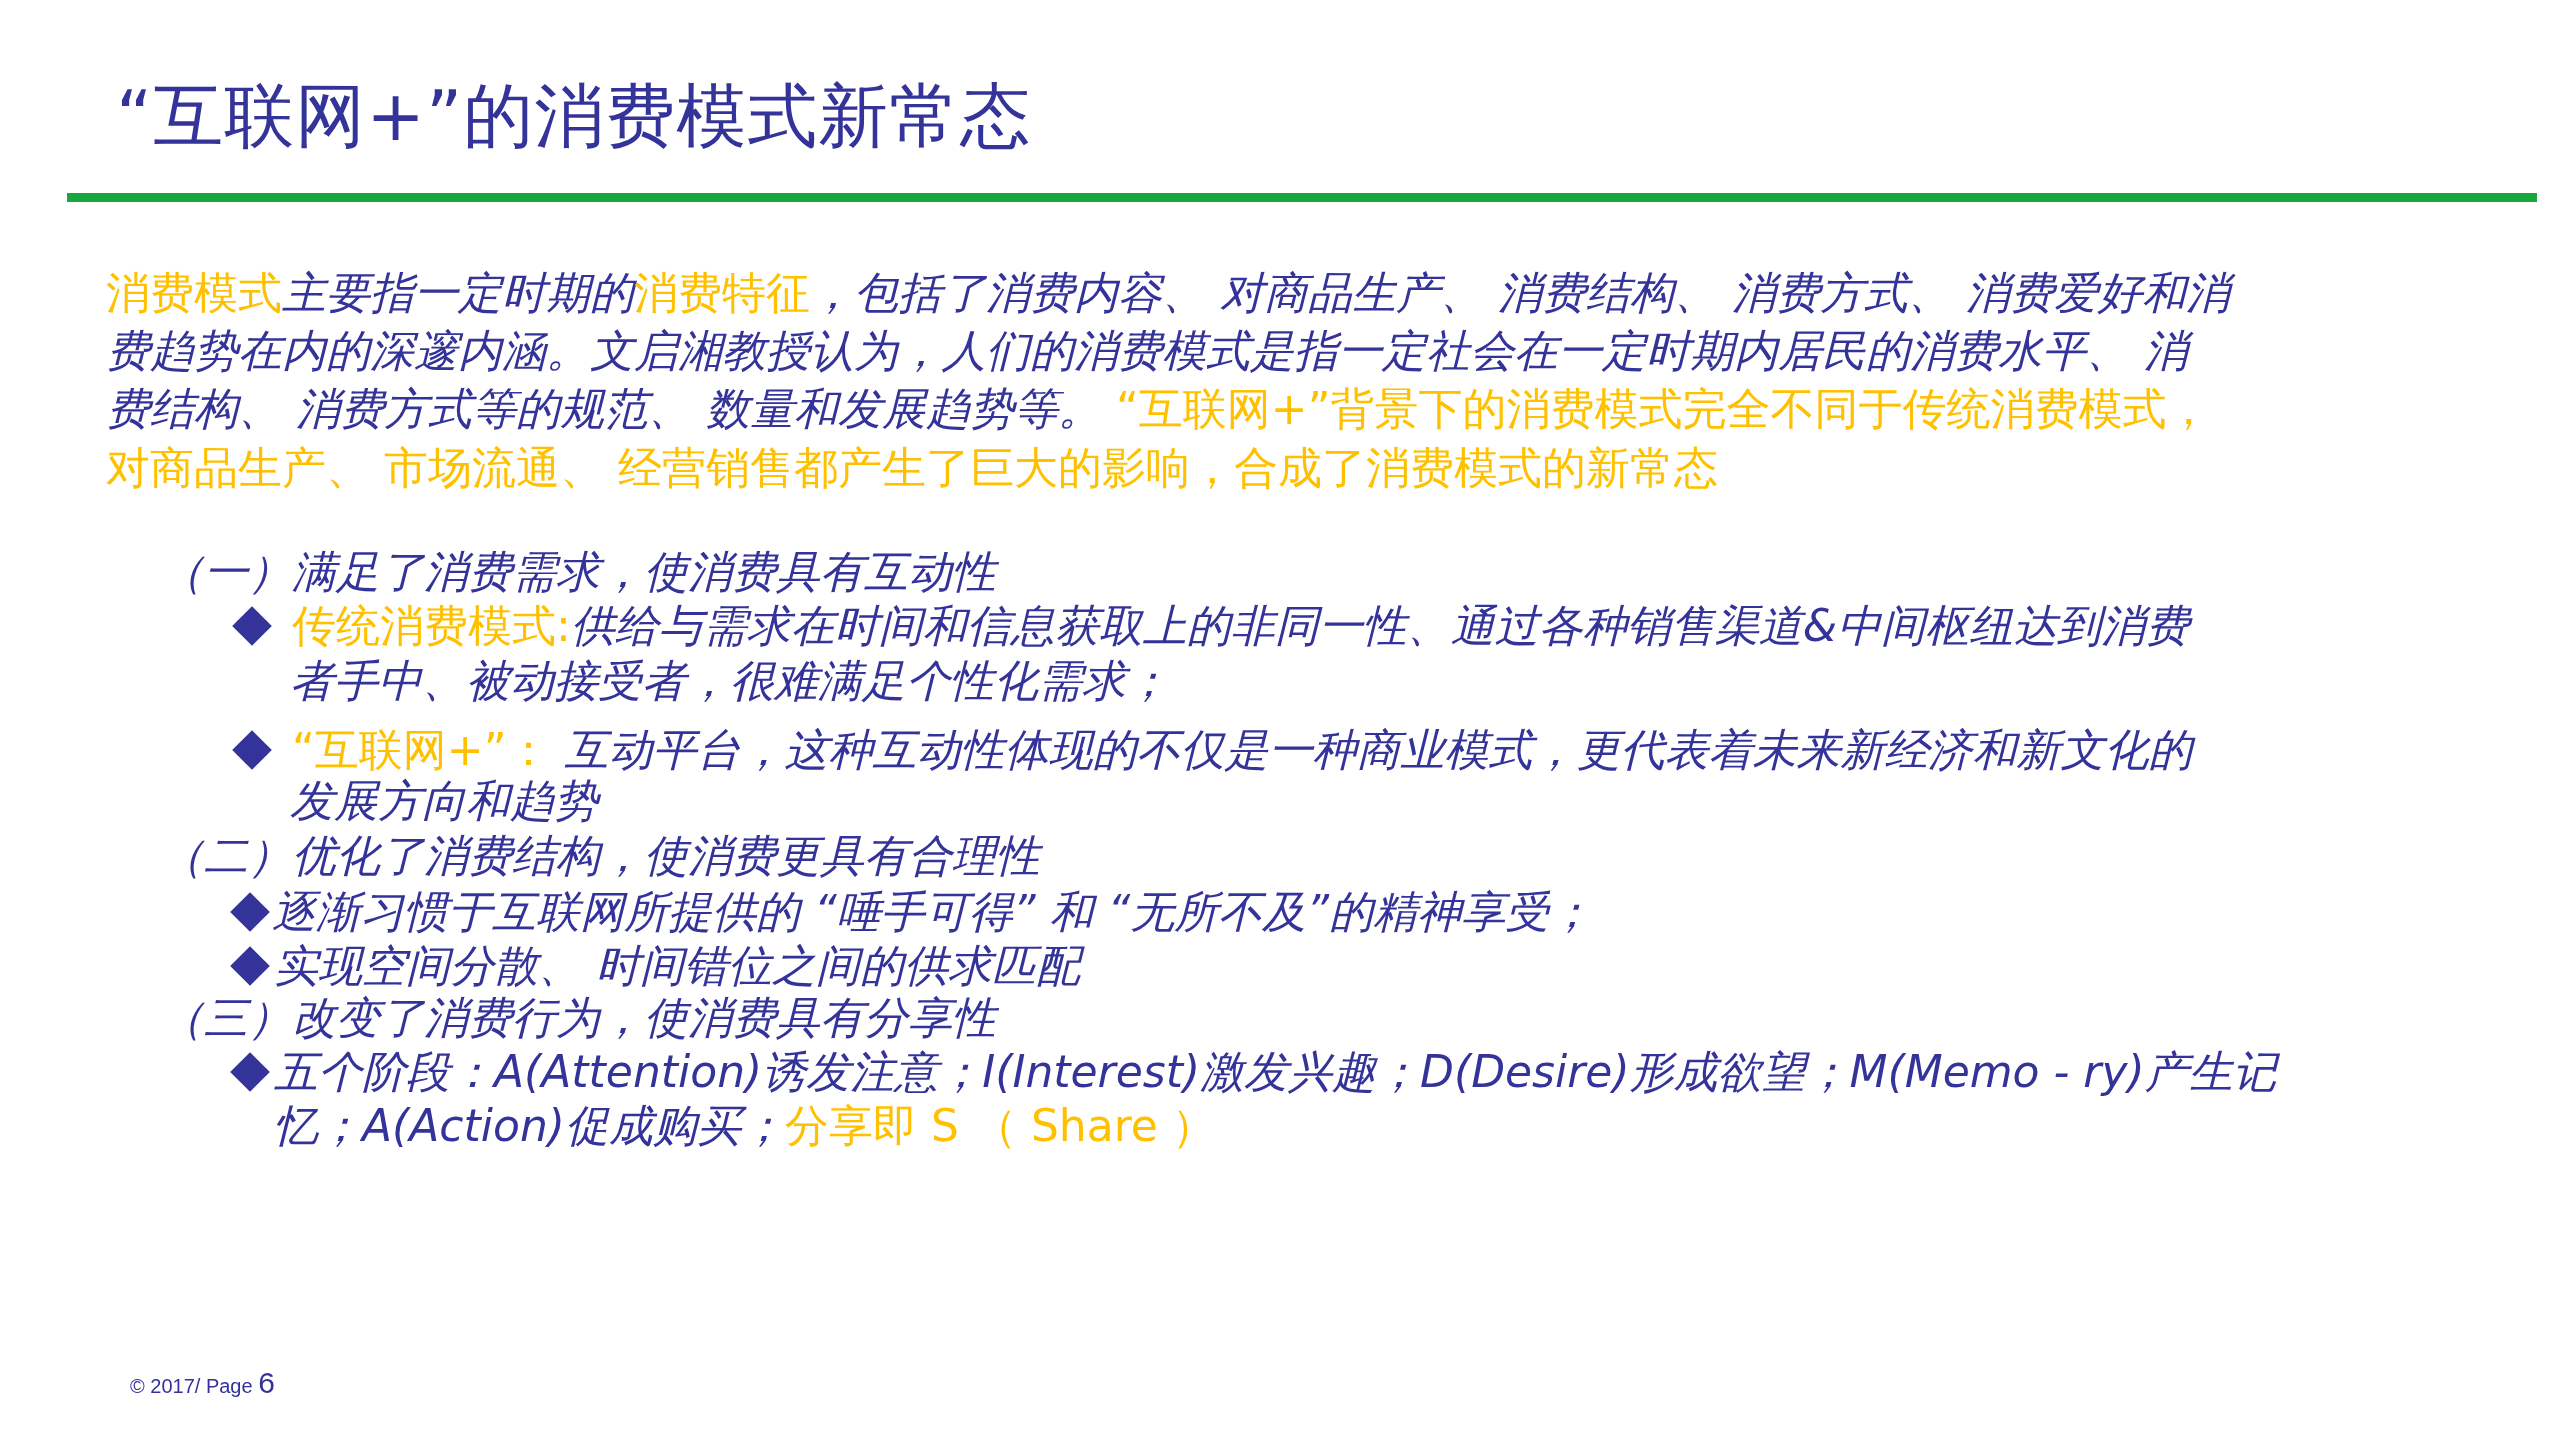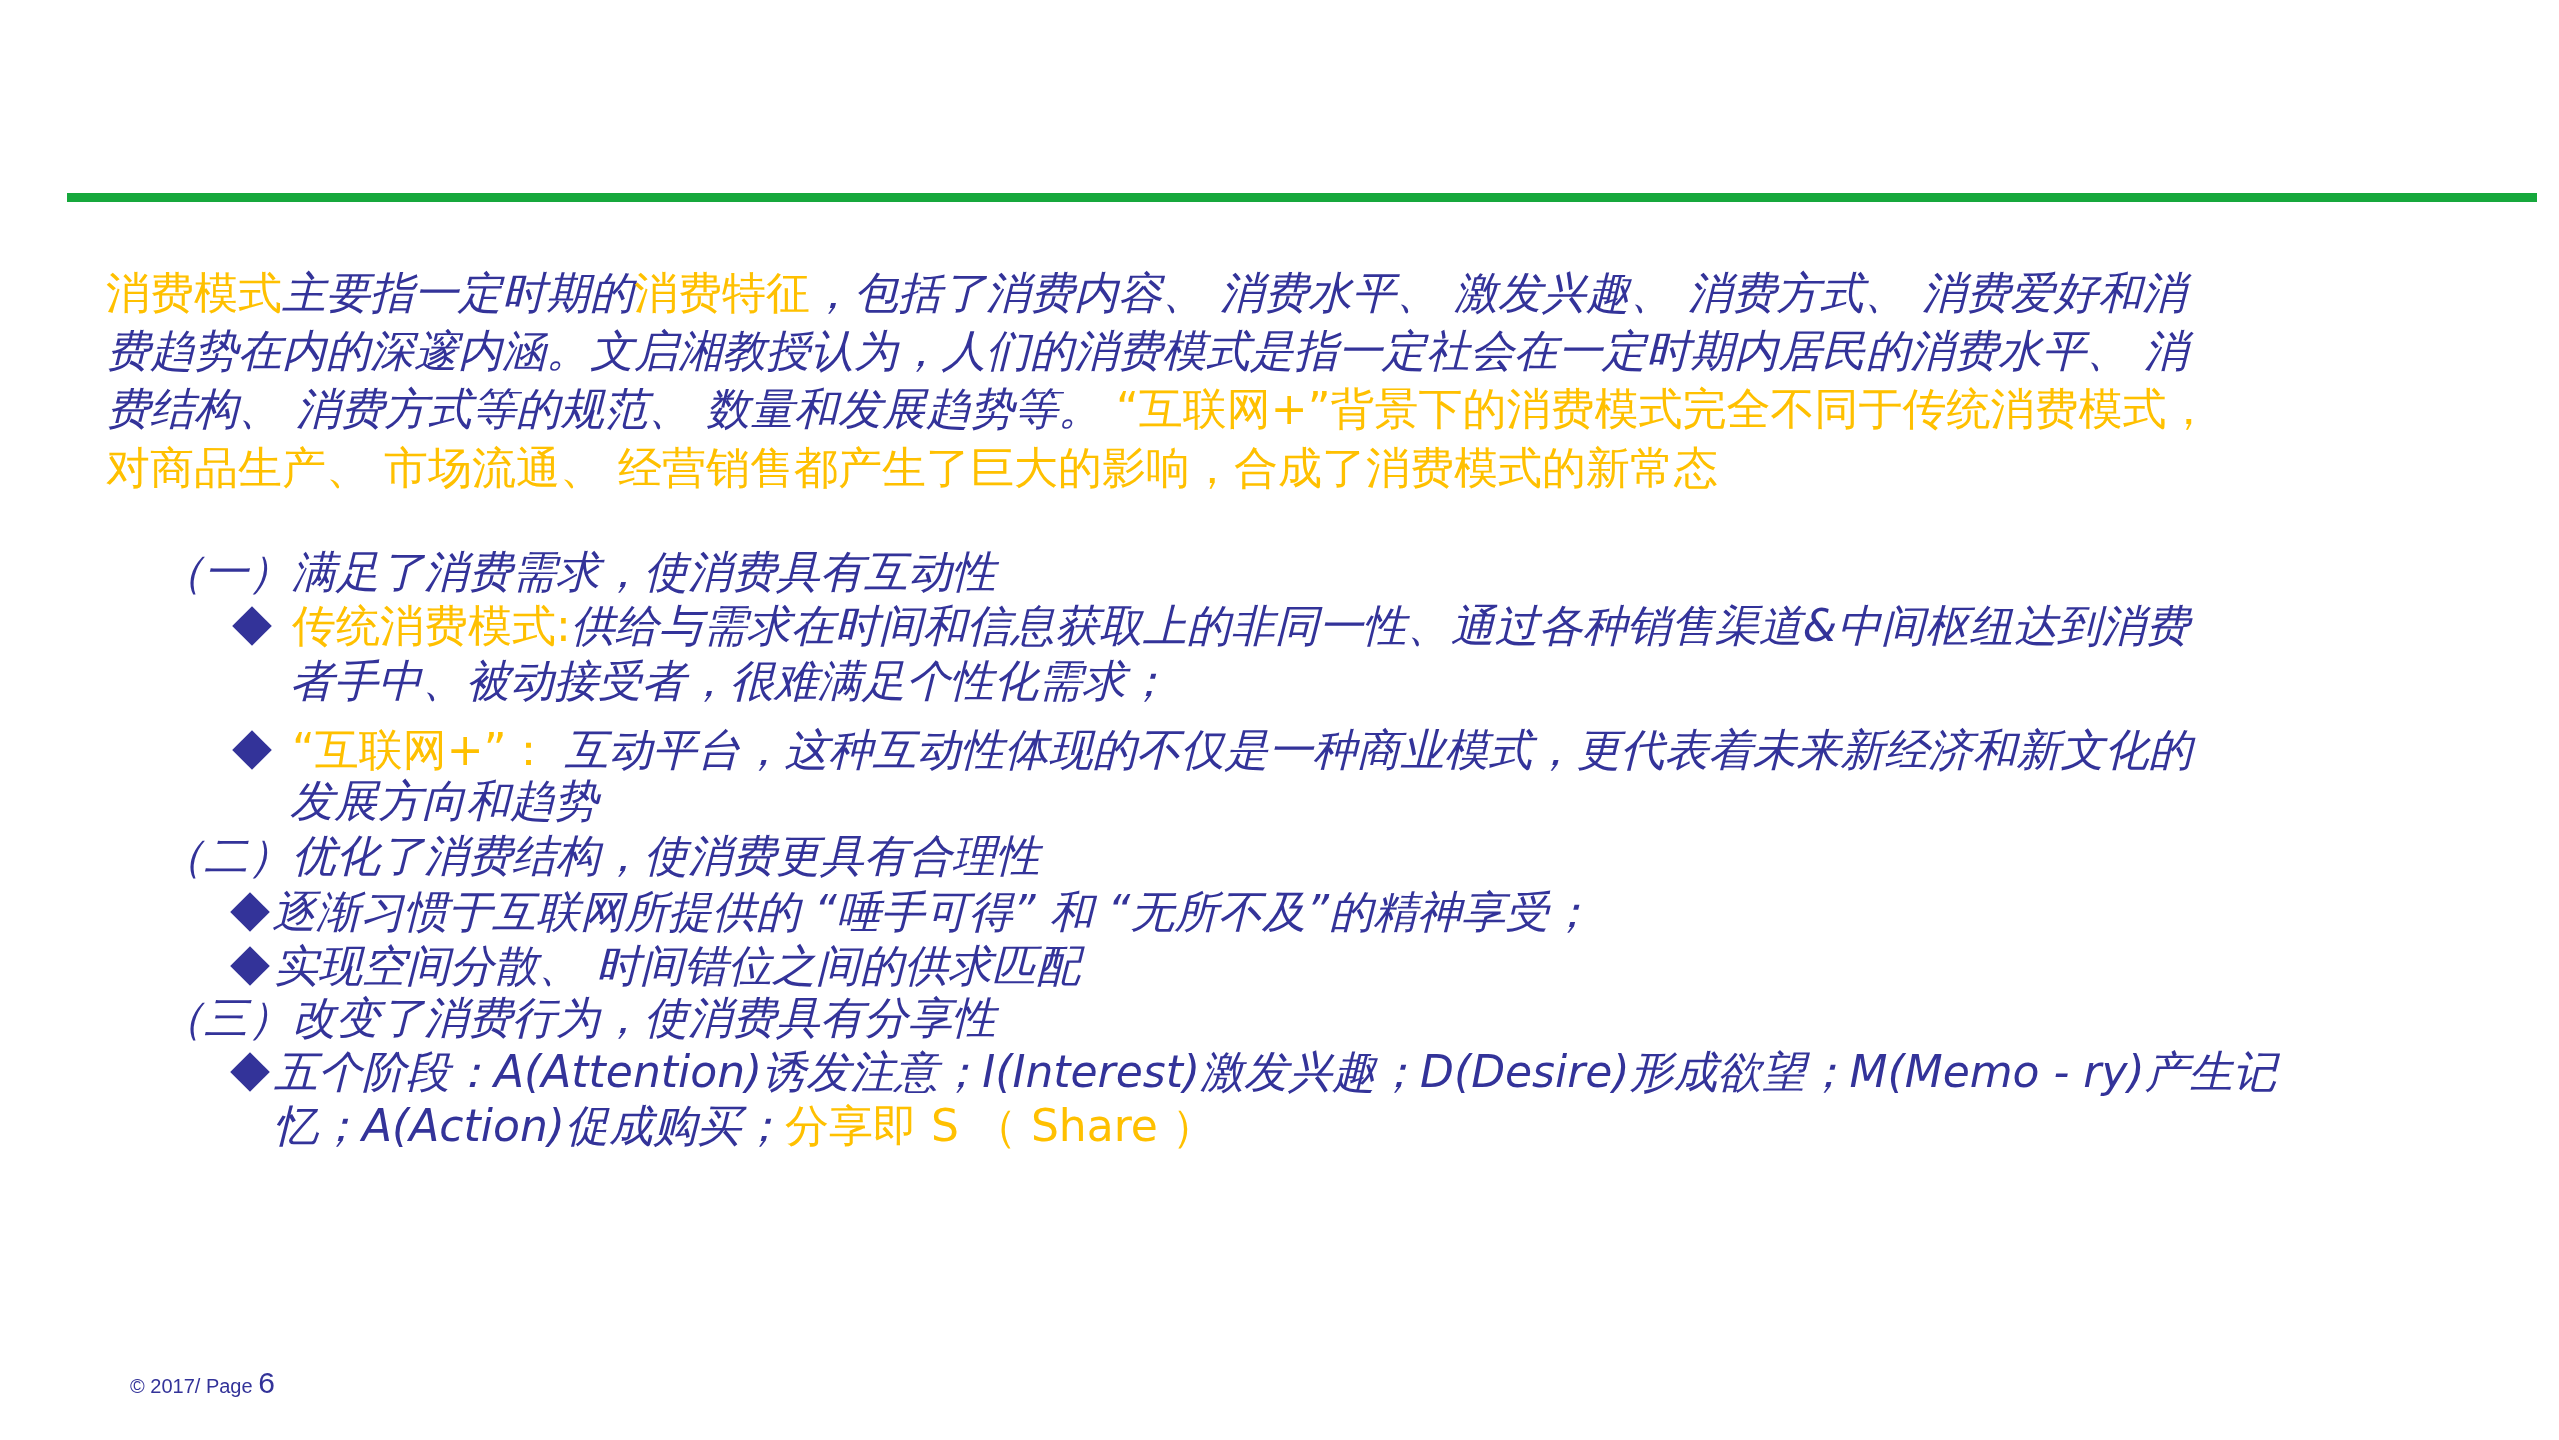--- a/index.html
+++ b/index.html
@@ -67,25 +67,26 @@
     }
     .footer .page-num {
       font-size: 30px;
     }
   </style>
 </head>
 <body>
 
 <div class="slide">
 
+  <div class="title">“互联网+”的消费模式新常态</div>
   <div class="rule"></div>
 
   <div>
     <div class="line" style="left:106px; top:264px;">
-      <span class="gold">消费模式</span><span class="navy">主要指一定时期的</span><span class="gold">消费特征</span><span class="navy">，包括了消费内容、 消费水平、 激发兴趣、 消费方式、 消费爱好和消</span>
+      <span class="gold">消费模式</span><span class="navy">主要指一定时期的</span><span class="gold">消费特征</span><span class="navy">，包括了消费内容、 对商品生产、 消费结构、 消费方式、 消费爱好和消</span>
     </div>
     <div class="line" style="left:106px; top:322px;">
       <span class="navy">费趋势在内的深邃内涵。文启湘教授认为，人们的消费模式是指一定社会在一定时期内居民的消费水平、 消</span>
     </div>
     <div class="line" style="left:106px; top:380px;">
       <span class="navy">费结构、 消费方式等的规范、 数量和发展趋势等。 </span><span class="gold">“互联网+”背景下的消费模式完全不同于传统消费模式，</span>
     </div>
     <div class="line" style="left:106px; top:439px;">
       <span class="gold">对商品生产、 市场流通、 经营销售都产生了巨大的影响，合成了消费模式的新常态</span>
     </div>

